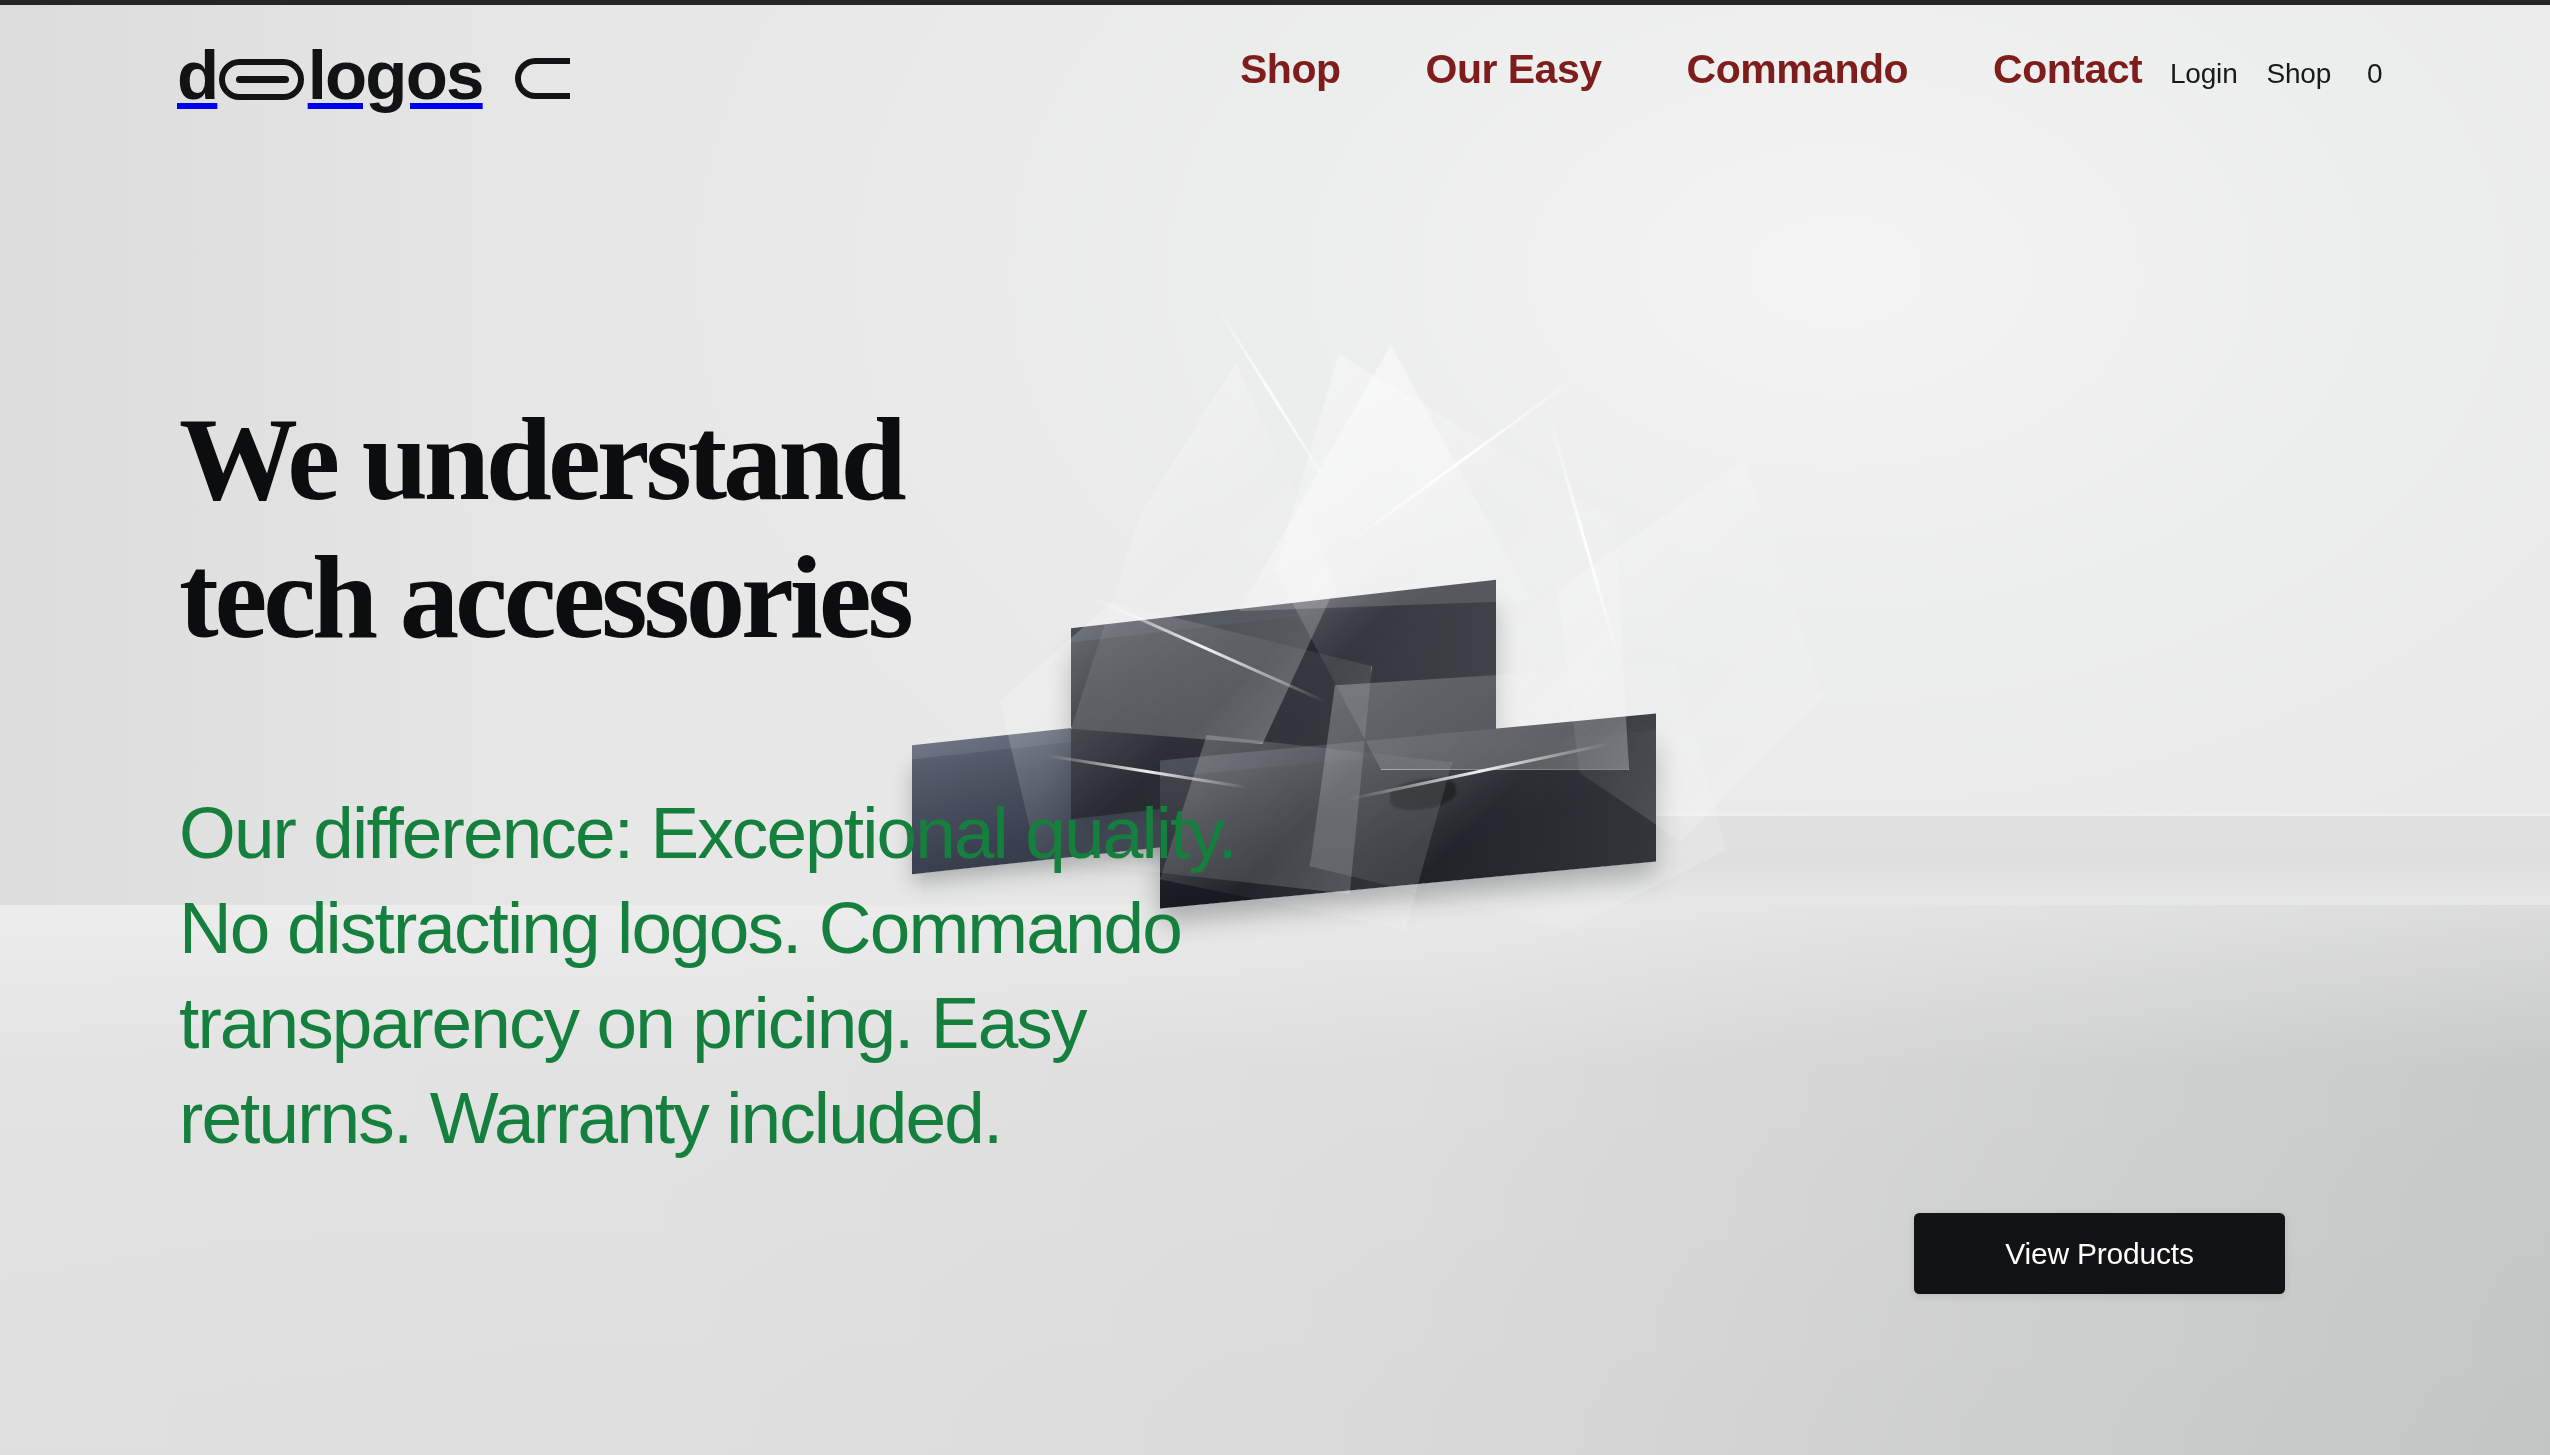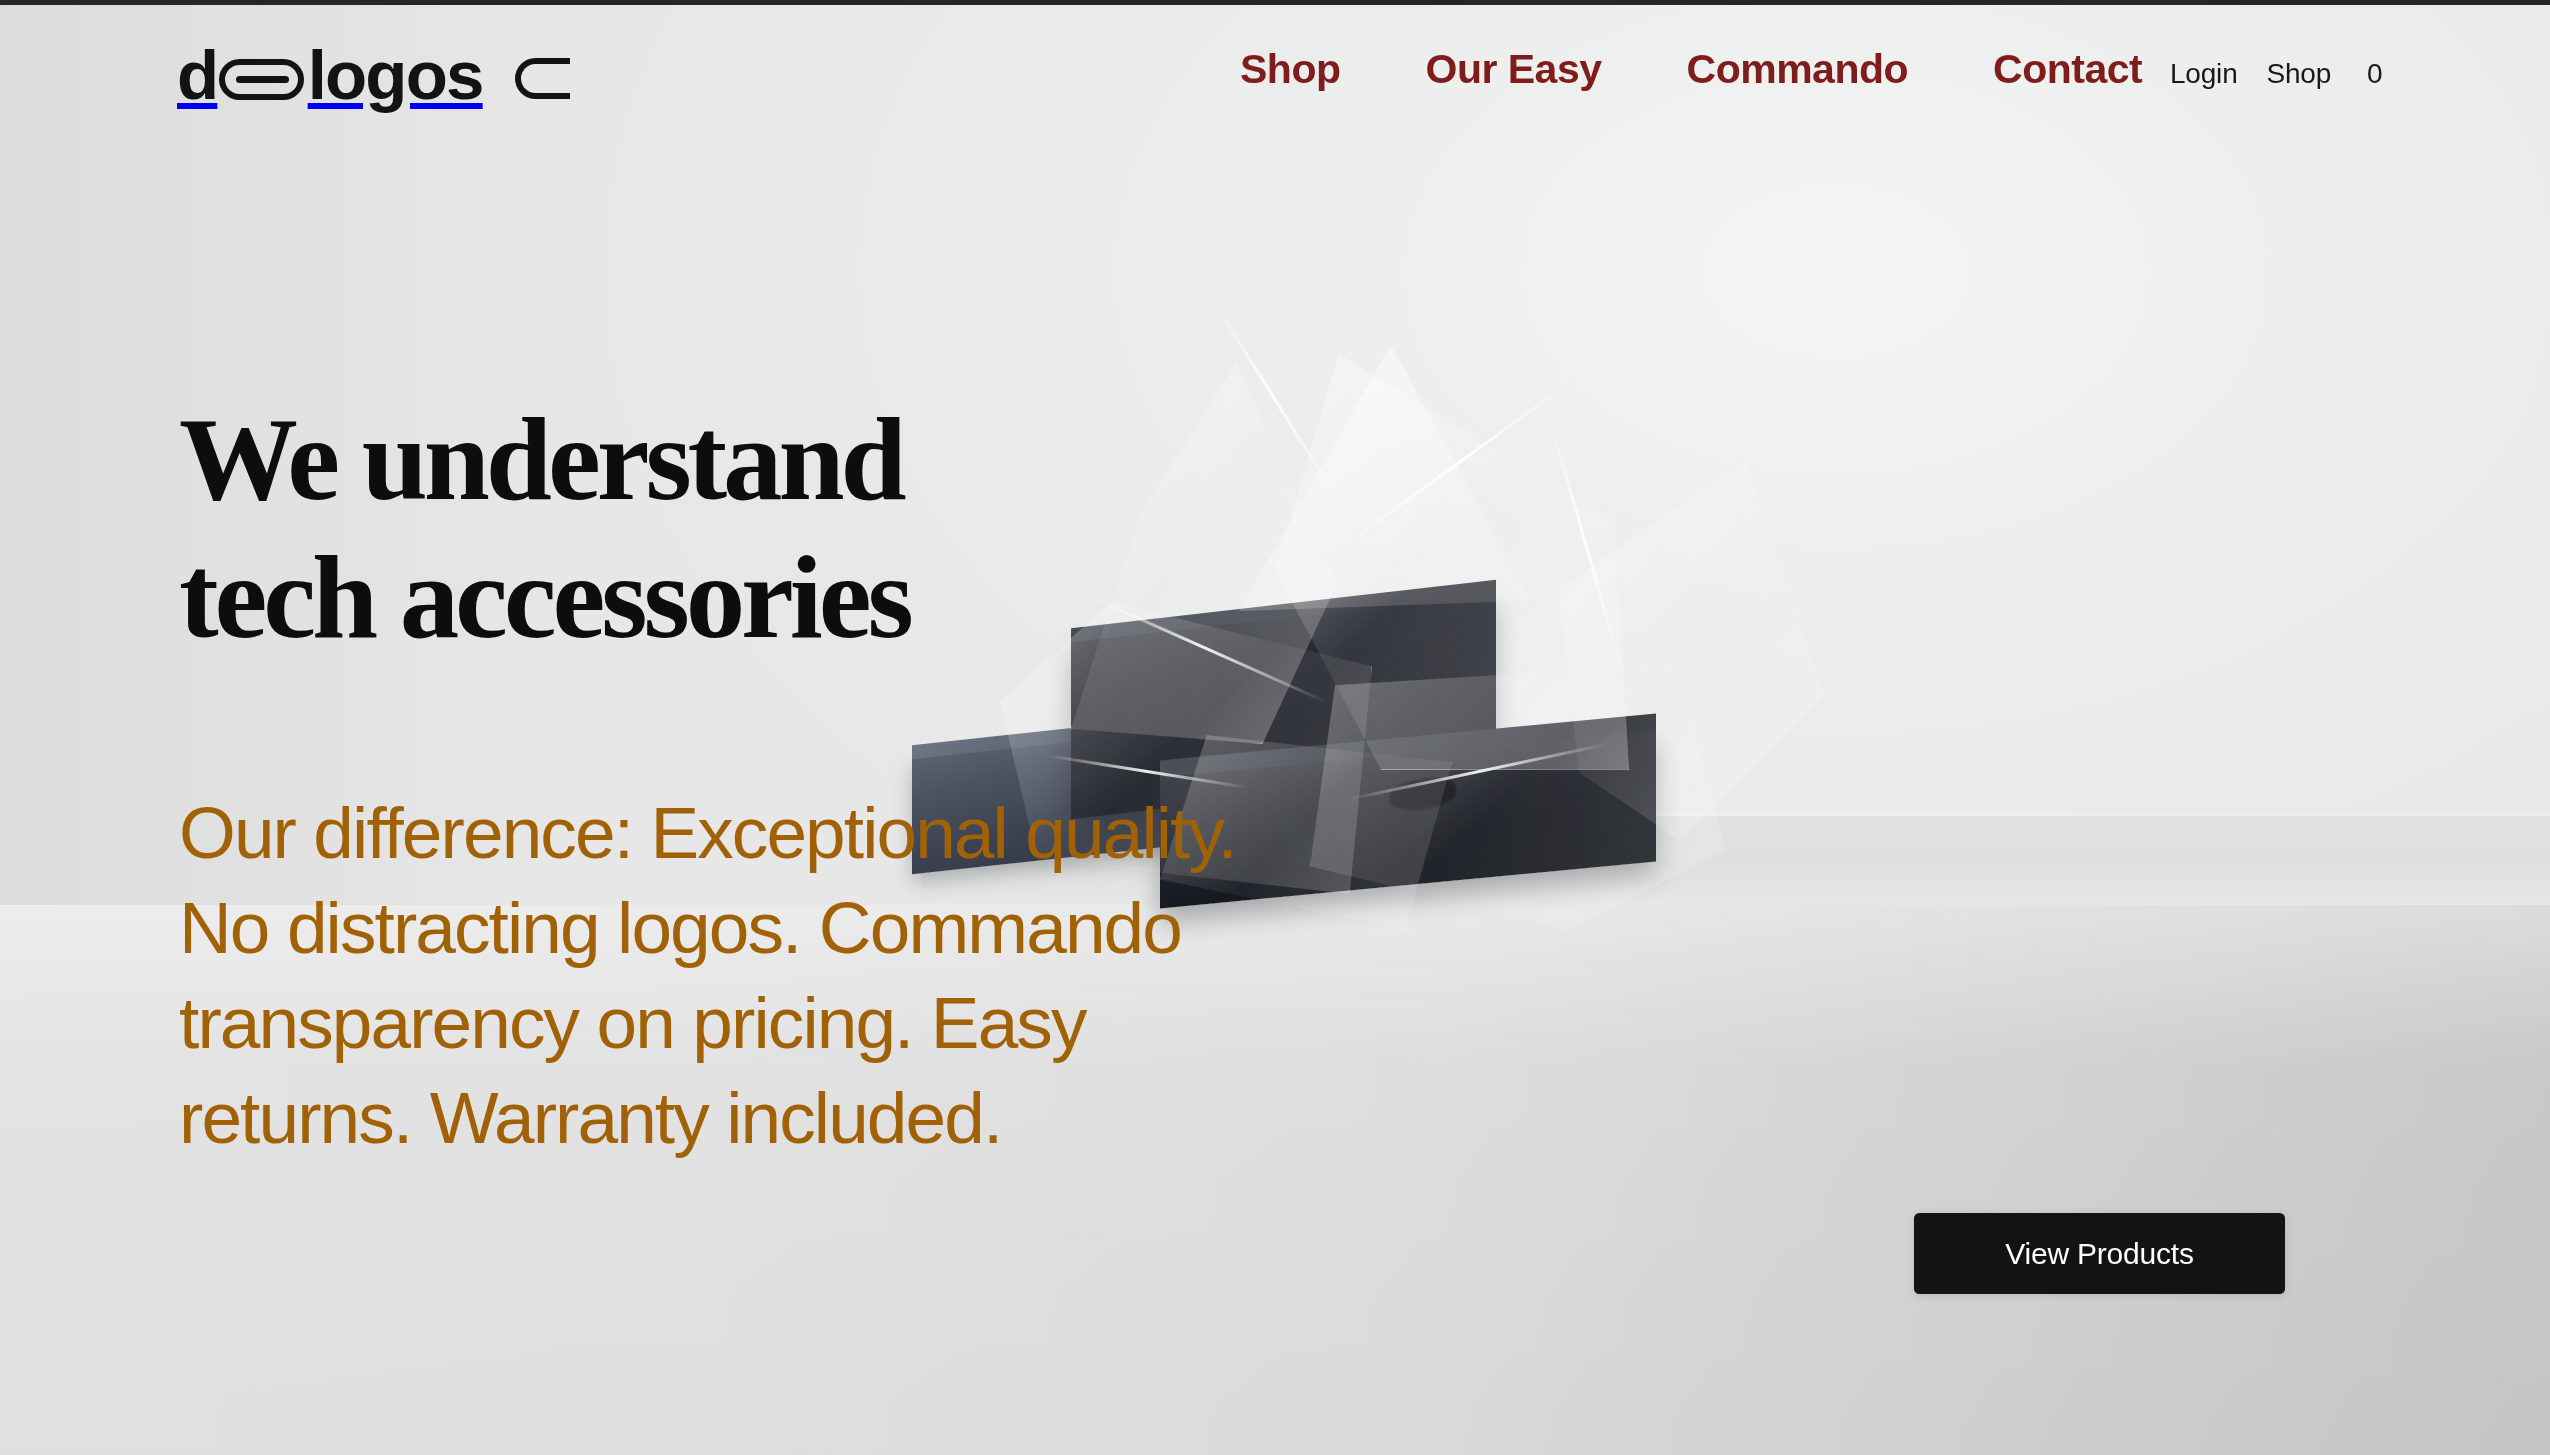--- a/index.html
+++ b/index.html
@@ -224,21 +224,21 @@
     width:1151px;
     font-size:119px; font-weight:700; line-height:1.16;
     letter-spacing:-4.1px; color:#0b0d0e;
   }
   .hero-title .line { display:block; white-space:nowrap;font-family:Liberation Serif, serif; }
 
   .hero-body {
     position:absolute; left:179px; top:786px;
     width:1116px;
     font-size:73px; font-weight:400; line-height:1.30;
-    letter-spacing:-1.9px; color:#a16207;
+    letter-spacing:-1.9px; color:#15803d;
   }
 
   .cta {
     position:absolute; left:1914px; top:1213px;
     width:371px; height:81px;
     background:#121315; color:#ffffff;
     border:0; border-radius:5.3px;
     font-family:"Liberation Sans", sans-serif;
     font-size:30px; font-weight:400; letter-spacing:-0.2px;
     display:flex; align-items:center; justify-content:center;

